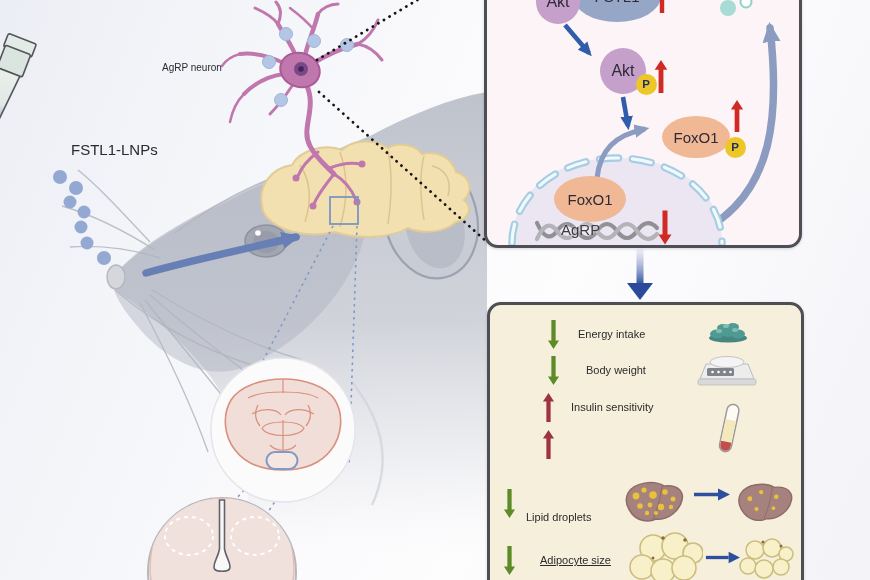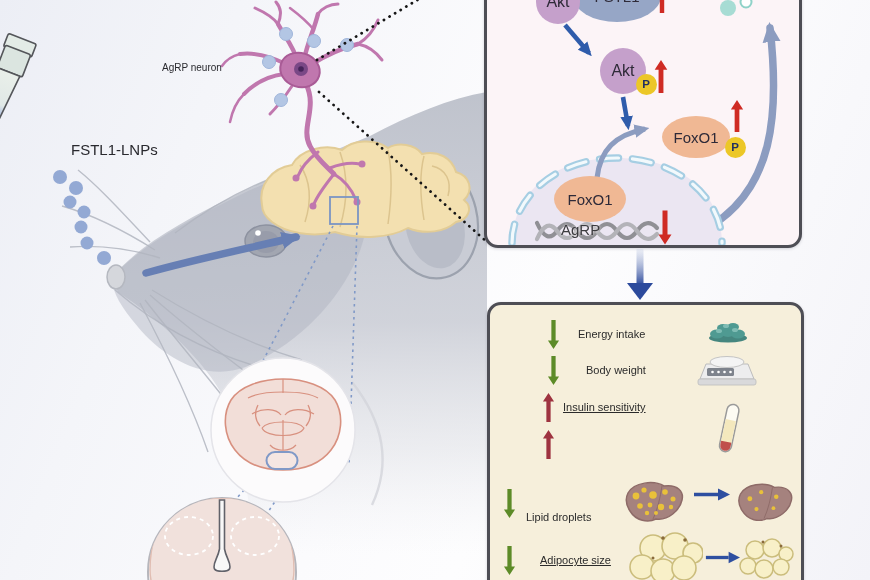--- a/index.html
+++ b/index.html
@@ -314,21 +314,21 @@
           <circle cx="16.5" cy="20" r="1.3"></circle>
           <circle cx="22.5" cy="20" r="1.3"></circle>
           <circle cx="28.5" cy="20" r="1.3"></circle>
           <circle cx="34.5" cy="20" r="1.3"></circle>
         </g>
     </svg>
 
     <svg class="dirarrow" style="left:52px;top:88px;" width="13" height="29" viewBox="0 0 14 34">
       <path d="M7,0 L13.5,10 L9.5,10 L9.5,34 L4.5,34 L4.5,10 L0.5,10 Z" fill="#9e3340"></path>
       </svg>
-    <div class="outcome-label" style="left:73px;top:93px;text-decoration:underline;">Insulin sensitivity</div>
+    <div class="outcome-label" style="left:81px;top:93px;">Insulin sensitivity</div>
 
     <svg class="dirarrow" style="left:52px;top:125px;" width="13" height="29" viewBox="0 0 14 34">
       <path d="M7,0 L13.5,10 L9.5,10 L9.5,34 L4.5,34 L4.5,10 L0.5,10 Z" fill="#9e3340"></path>
       </svg>
     <svg class="abs" style="left:227px;top:97px;transform:rotate(12deg);" width="24" height="54" viewBox="0 0 24 54">
       <rect x="6" y="2" width="12" height="48" rx="6" fill="#fdfbf3" stroke="#9a9a9a" stroke-width="1.5"></rect>
       <rect x="6.8" y="18" width="10.4" height="24" fill="#f4e8bd"></rect>
       <path d="M6.8,40 h10.4 v4 a5.2,5.2 0 0 1 -10.4,0 Z" fill="#c0504b"></path>
     </svg>
 

